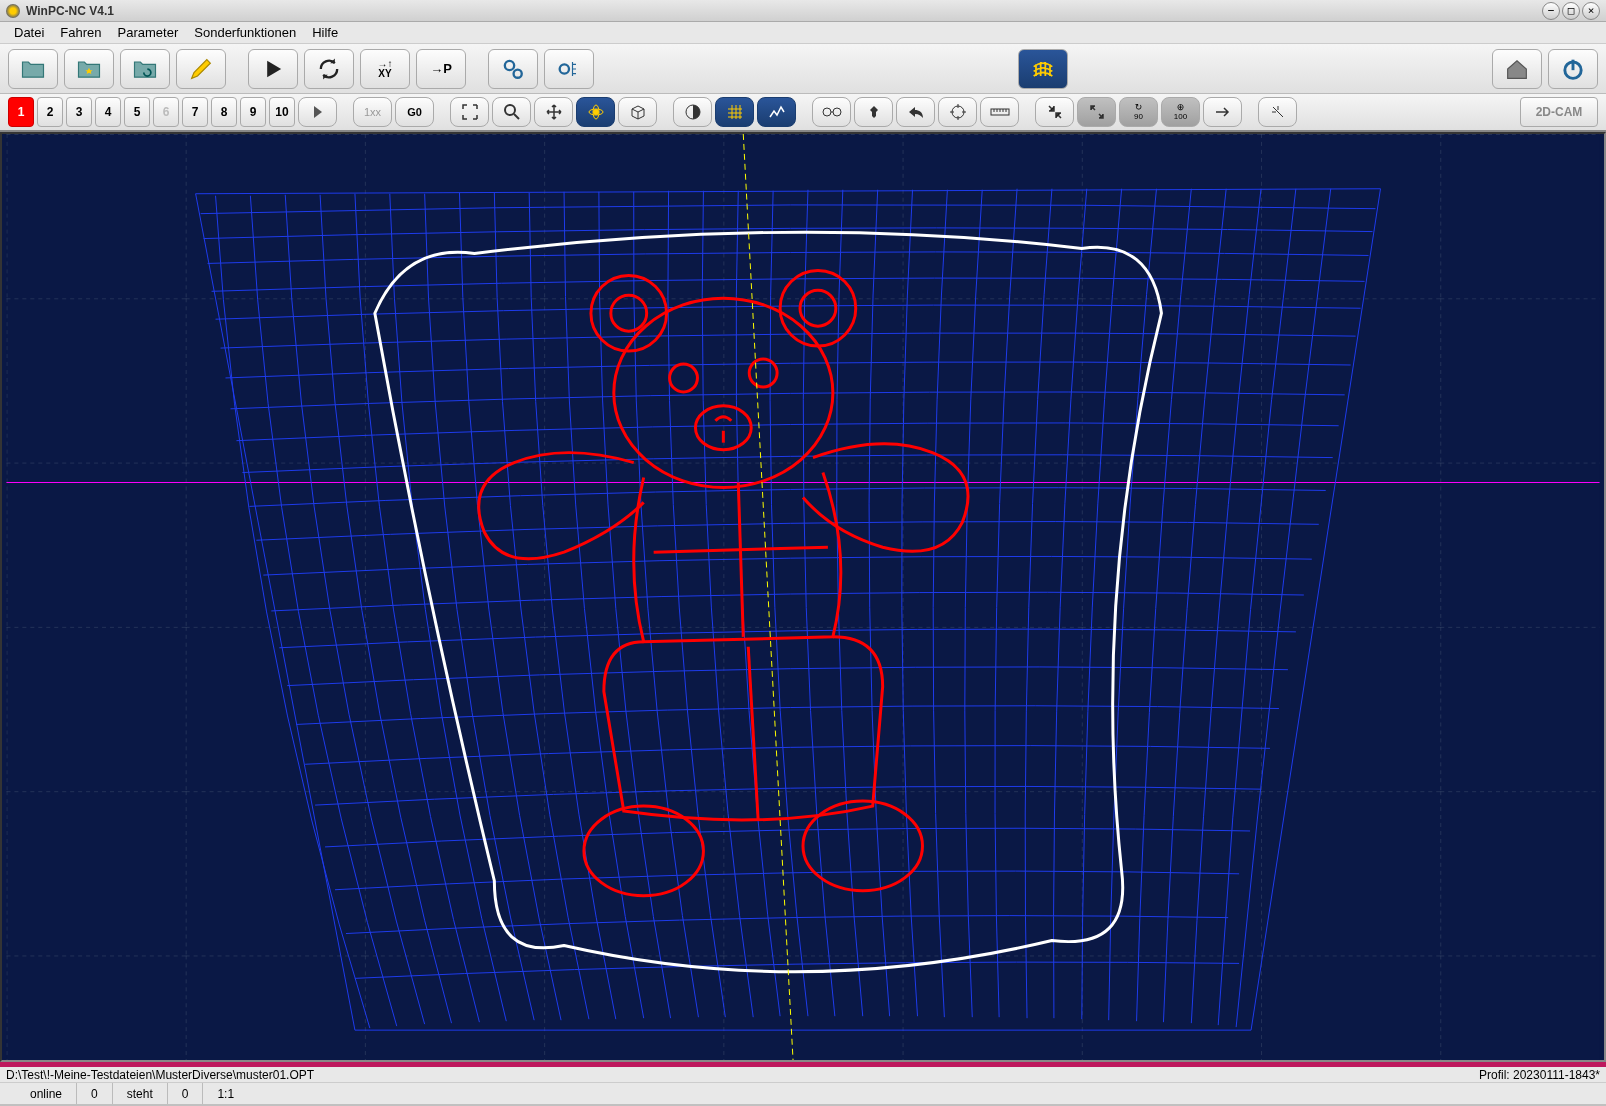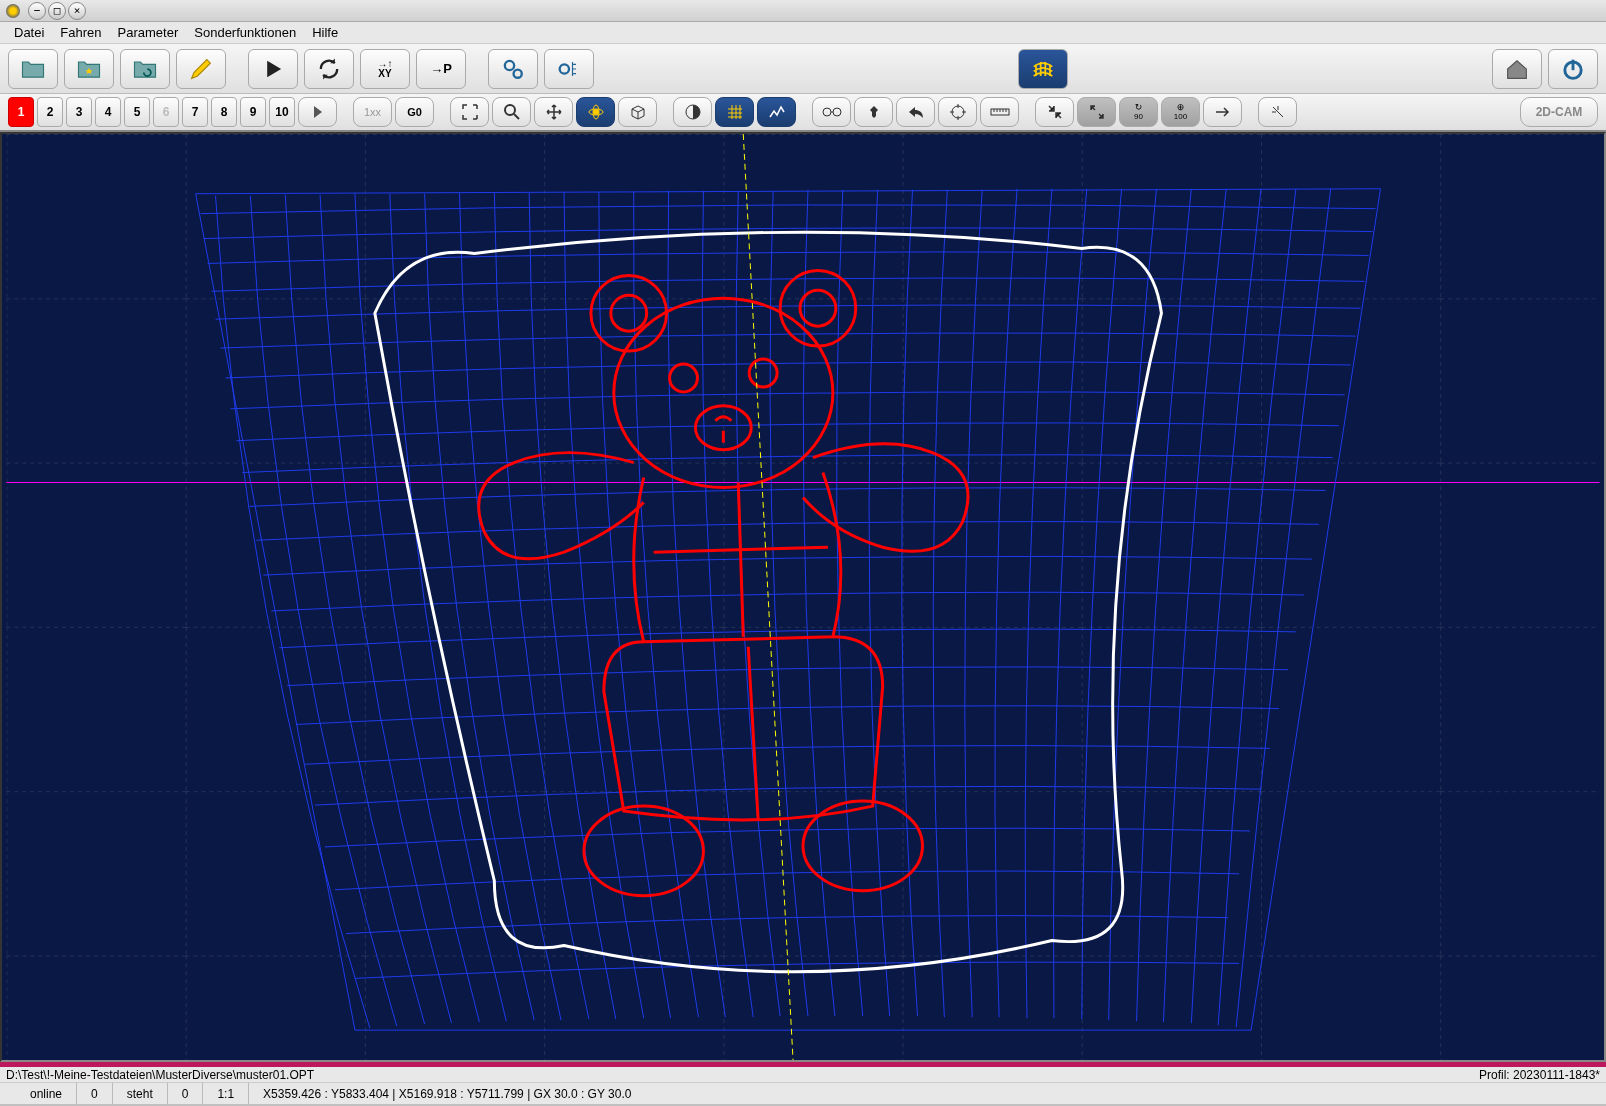--- a/index.html
+++ b/index.html
@@ -20,40 +20,41 @@
 .spacer.grow { flex: 1; }
 .tech-status { min-width: 190px; height: 38px; border: 1px solid #aaa; border-radius: 6px; background: linear-gradient(#fff, #e8e8e8); display: flex; align-items: center; justify-content: center; font-weight: bold; font-size: 13px; }
 
 .toolbar2 { height: 38px; background: linear-gradient(#f5f5f5, #e0e0e0); display: flex; align-items: center; padding: 3px 8px; gap: 3px; border-bottom: 2px solid #888; }
 .num-btn { width: 26px; height: 30px; border: 1px solid #aaa; border-radius: 4px; background: linear-gradient(#fdfdfd, #e0e0e0); display: flex; align-items: center; justify-content: center; cursor: pointer; font-weight: bold; font-size: 12px; }
 .num-btn.active { background: #ff0000; color: #fff; border-color: #cc0000; }
 .num-btn.dim { color: #bbb; }
 .view-btn { width: 39px; height: 30px; border: 1px solid #aaa; border-radius: 8px; background: linear-gradient(#fdfdfd, #e0e0e0); display: flex; align-items: center; justify-content: center; cursor: pointer; }
 .view-btn.active { background: linear-gradient(#2a5599, #1a3d70); border-color: #1a3d70; color: #fff; }
 .view-btn.sel { background: linear-gradient(#c0c0c0, #a0a0a0); }
-.cam-btn { width: 78px; height: 30px; border: 1px solid #aaa; border-radius: 10px; background: linear-gradient(#fdfdfd, #e0e0e0); font-weight: bold; color: #888; display: flex; align-items: center; justify-content: center; }
+.cam-btn { width: 78px; height: 30px; border: 1px solid #aaa; border-radius: 4px; background: linear-gradient(#fdfdfd, #e0e0e0); font-weight: bold; color: #888; display: flex; align-items: center; justify-content: center; }
 .small-label { font-size: 8px; line-height: 1; }
 
 .canvas-wrap { position: relative; width: 100%; height: 930px; background: #0a1845; border: 2px inset #888; overflow: hidden; }
 .canvas-svg { width: 100%; height: 100%; display: block; }
 
 .pathbar { height: 20px; background: #e8e8e8; border-top: 5px solid #be185d; display: flex; align-items: center; padding: 0 6px; font-size: 12px; }
 .pathbar .grow { flex: 1; }
 
 .statusbar { height: 22px; background: #e8e8e8; border-top: 1px solid #ccc; display: flex; align-items: center; padding: 0 16px; font-size: 12px; }
 .statusbar .cell { border-left: 1px solid #bbb; padding: 0 14px; height: 100%; display: flex; align-items: center; }
 .statusbar .cell:first-child { border-left: none; }
 
 svg.icon { width: 28px; height: 28px; }
 </style>
 </head>
 <body>
 
 <div class="titlebar">
   <div class="app-icon"></div>
+  <div class="title">WinPC-NC V4.1</div>
   <div class="win-btn">−</div>
   <div class="win-btn">□</div>
   <div class="win-btn">×</div>
 </div>
 
 <div class="menubar">
   <div class="menu-item">Datei</div>
   <div class="menu-item">Fahren</div>
   <div class="menu-item">Parameter</div>
   <div class="menu-item">Sonderfunktionen</div>
@@ -367,14 +368,13 @@
   <span class="grow"></span>
   <span>Profil: 20230111-1843*</span>
 </div>
 
 <div class="statusbar">
   <div class="cell">online</div>
   <div class="cell">0</div>
   <div class="cell">steht</div>
   <div class="cell">0</div>
   <div class="cell">1:1</div>
-  <div class="cell" style="flex:1">X5359.426 : Y5833.404  |  X5169.918 : Y5711.799  |  GX  30.0 : GY  30.0</div>
 </div>
 
 </body></html>

